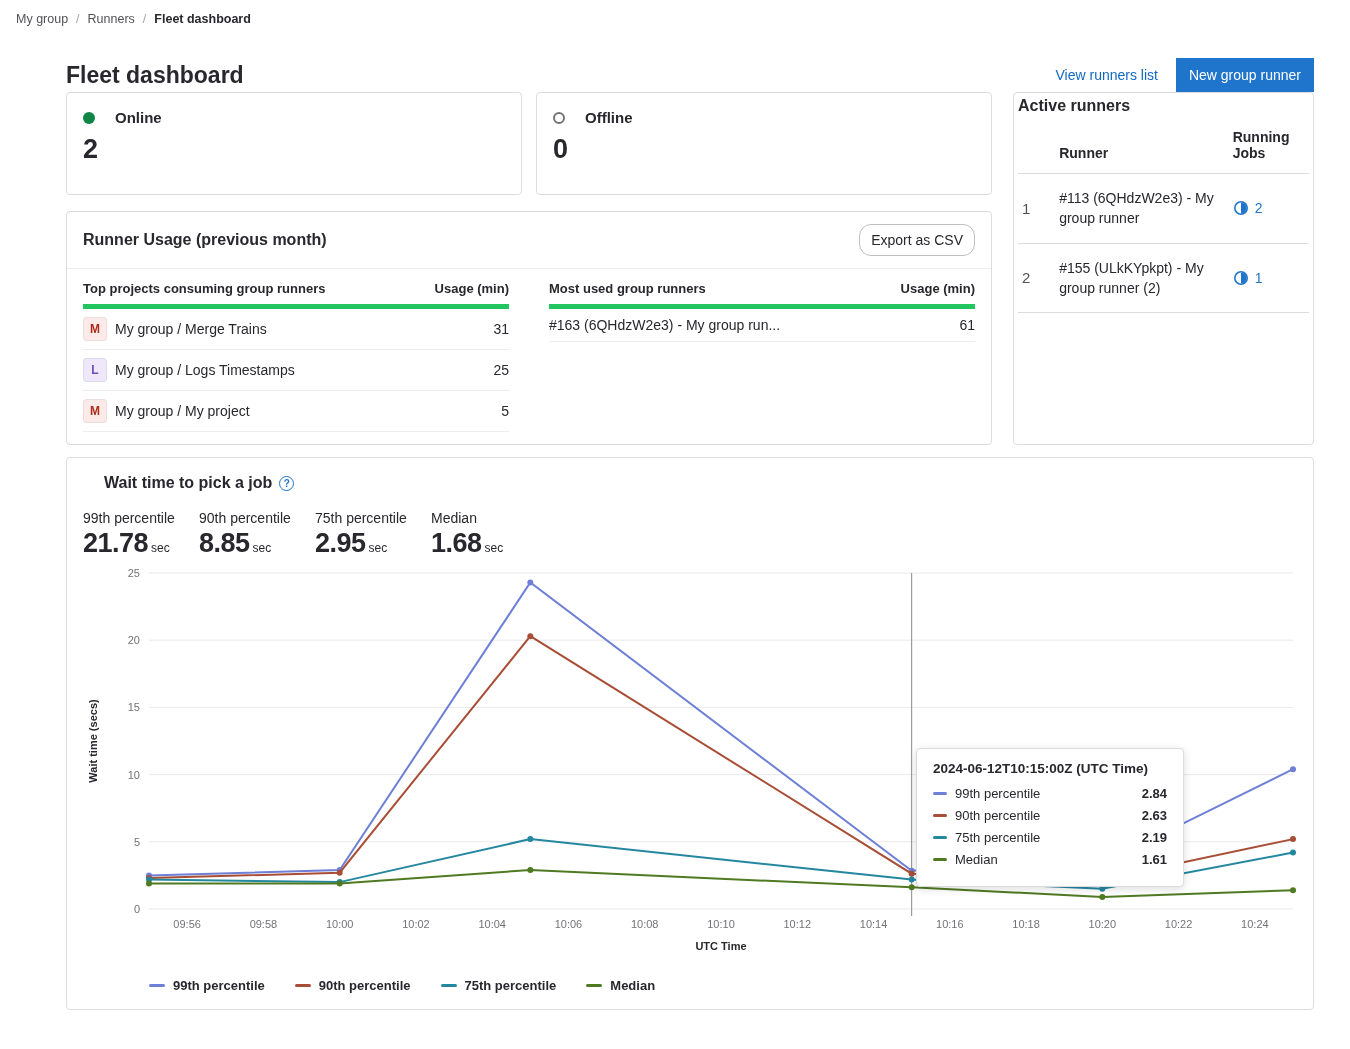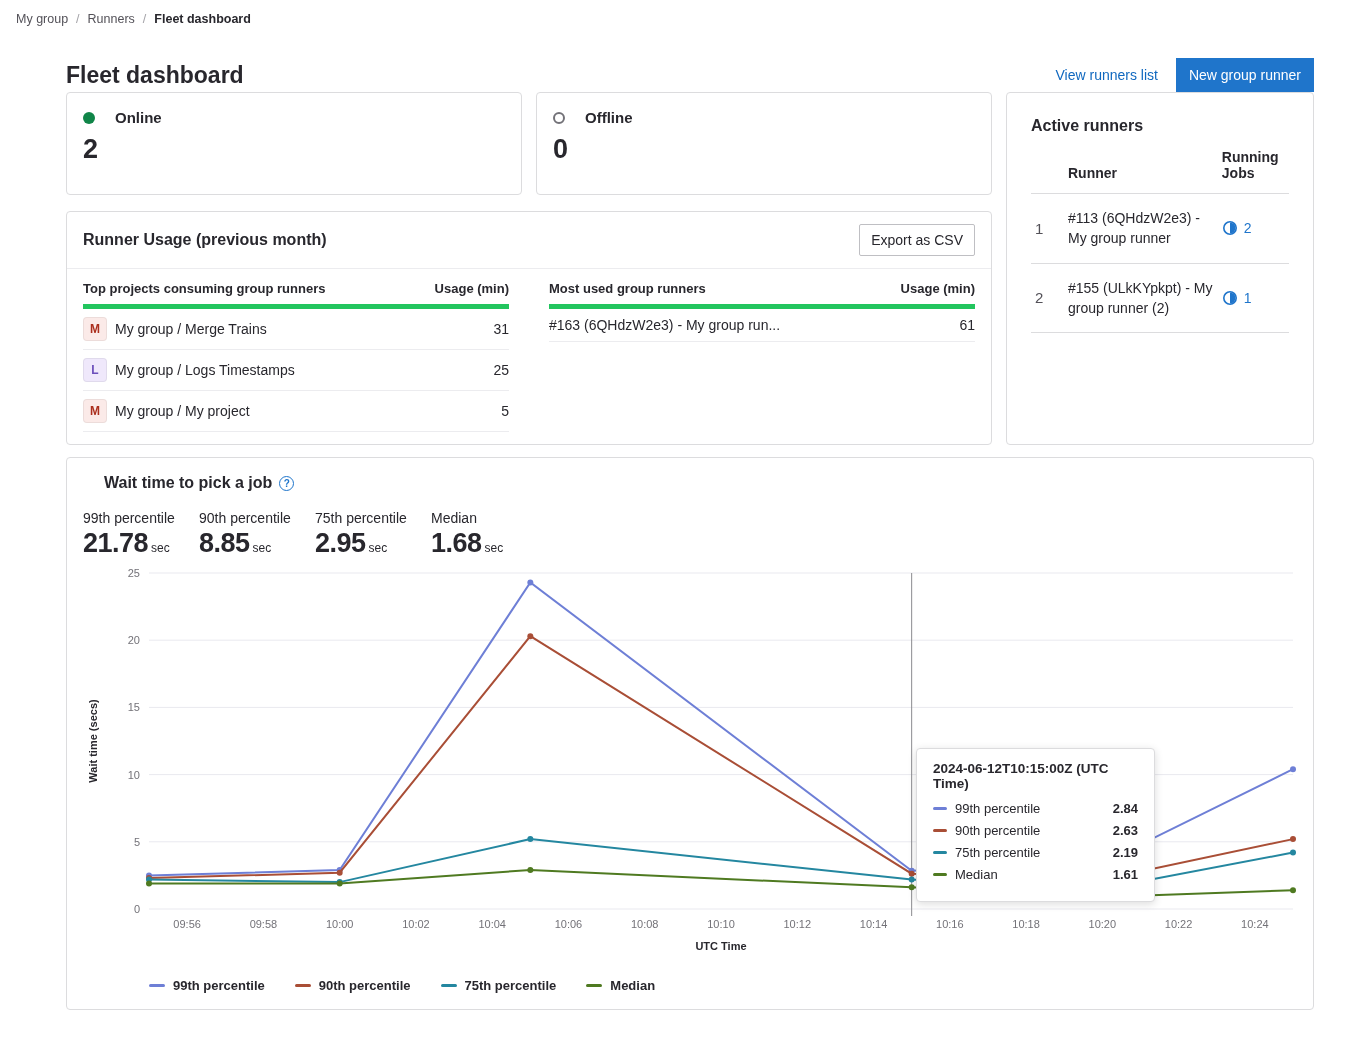--- a/index.html
+++ b/index.html
@@ -29,36 +29,36 @@
   .card { border: 1px solid #dcdcde; border-radius: 4px; background: #fff; }
 
   .status-row { display: flex; gap: 14px; }
   .status-card { flex: 1; padding: 16px; height: 103px; }
   .status-head { display: flex; align-items: center; gap: 20px; font-weight: 700; font-size: 15px; }
   .dot-online { width: 12px; height: 12px; border-radius: 50%; background: #108548; }
   .dot-offline { width: 12px; height: 12px; border-radius: 50%; border: 2px solid #737278; background: #fff; }
   .status-count { font-size: 27px; font-weight: 700; margin-top: 8px; }
 
   
-  .active-runners { padding: 24px; }
+  .active-runners { padding: 4px; margin-left: 7px; }
   .ar-title { font-size: 16px; font-weight: 700; margin: 0 0 2px; }
   .ar-table { width: 100%; border-collapse: collapse; }
   .ar-table th { text-align: left; font-size: 14px; font-weight: 700; padding: 12px 4px; border-bottom: 1px solid #dcdcde; vertical-align: bottom; }
   .ar-table td { padding: 14px 4px; border-bottom: 1px solid #dcdcde; vertical-align: middle; }
   .ar-index { color: #535158; font-size: 15px; width: 30px; }
   .ar-runner { width: 140px; line-height: 1.45; }
   .ar-jobs { width: 64px; }
   .jobs-cell { display: flex; align-items: center; gap: 6px; color: #1f75cb; }
   .job-icon { display: inline-flex; }
 
   
   .usage-card { flex: 1; }
   .usage-header { display: flex; justify-content: space-between; align-items: center; padding: 12px 16px; border-bottom: 1px solid #ececef; }
   .usage-title { font-size: 16px; font-weight: 700; margin: 0; }
-  .btn-secondary { background: #fff; border: 1px solid #bfbfc3; border-radius: 2px; padding: 7px 11px; font-size: 14px; color: #28272d; cursor: pointer; font-family: inherit; }
+  .btn-secondary { background: #fff; border: 1px solid #bfbfc3; border-radius: 12px; padding: 7px 11px; font-size: 14px; color: #28272d; cursor: pointer; font-family: inherit; }
   .usage-body { display: flex; gap: 40px; padding: 4px 16px 12px; }
   .usage-table { flex: 1; }
   .u-row { display: flex; justify-content: space-between; align-items: center; padding: 8px 0; border-bottom: 1px solid #ececef; min-height: 33px; }
   .u-head { font-size: 13px; font-weight: 700; border-bottom: 5px solid #22c55e; }
   .u-name { display: flex; align-items: center; gap: 8px; }
   .u-usage { text-align: right; }
   .avatar { width: 24px; height: 24px; border-radius: 4px; display: inline-flex; align-items: center; justify-content: center; font-size: 12px; font-weight: 700; border: 1px solid rgba(0,0,0,0.06); }
 
   
   .wait-card { margin-top: 12px; padding: 16px 16px 10px; }
@@ -68,21 +68,21 @@
   .stats-row { display: flex; gap: 16px; margin: 18px 0 6px; }
   .stat-block { min-width: 100px; }
   .stat-label { font-size: 14px; margin-bottom: 2px; }
   .stat-value { font-size: 27px; font-weight: 700; letter-spacing: -0.5px; }
   .stat-unit { font-size: 12px; font-weight: 400; margin-left: 3px; }
 
   .chart-wrap { position: relative; margin-top: 4px; }
   .tick { font-size: 11px; fill: #737278; font-family: "Liberation Sans", sans-serif; }
   .axis-title { font-size: 11px; font-weight: 700; fill: #28272d; font-family: "Liberation Sans", sans-serif; }
 
-  .chart-tooltip { position: absolute; left: 833px; top: 183px; width: 239px; background: #fff; border: 1px solid #dcdcde; border-radius: 4px; box-shadow: 0 2px 8px rgba(0,0,0,0.14); padding: 12px 16px; z-index: 5; }
+  .chart-tooltip { position: absolute; left: 833px; top: 183px; width: 268px; background: #fff; border: 1px solid #dcdcde; border-radius: 4px; box-shadow: 0 2px 8px rgba(0,0,0,0.14); padding: 12px 16px; z-index: 5; }
   .tt-title { font-weight: 700; font-size: 13.5px; margin-bottom: 10px; }
   .tt-row { display: flex; align-items: center; gap: 8px; margin: 7px 0; font-size: 13px; }
   .tt-swatch { width: 14px; height: 3px; border-radius: 2px; flex: none; }
   .tt-name { flex: 1; }
   .tt-value { font-weight: 700; }
 
   .legend { display: flex; gap: 30px; margin: 8px 0 6px 66px; }
   .legend-item { display: flex; align-items: center; gap: 8px; font-size: 13px; font-weight: 600; cursor: pointer; }
   .legend-swatch { width: 16px; height: 3px; border-radius: 2px; }
 </style>

